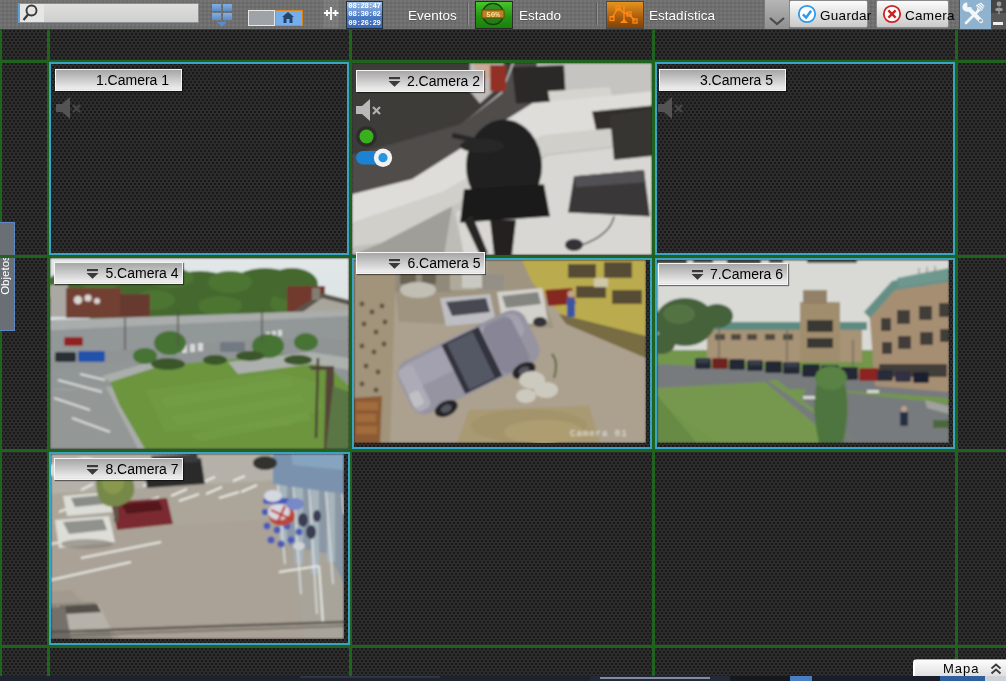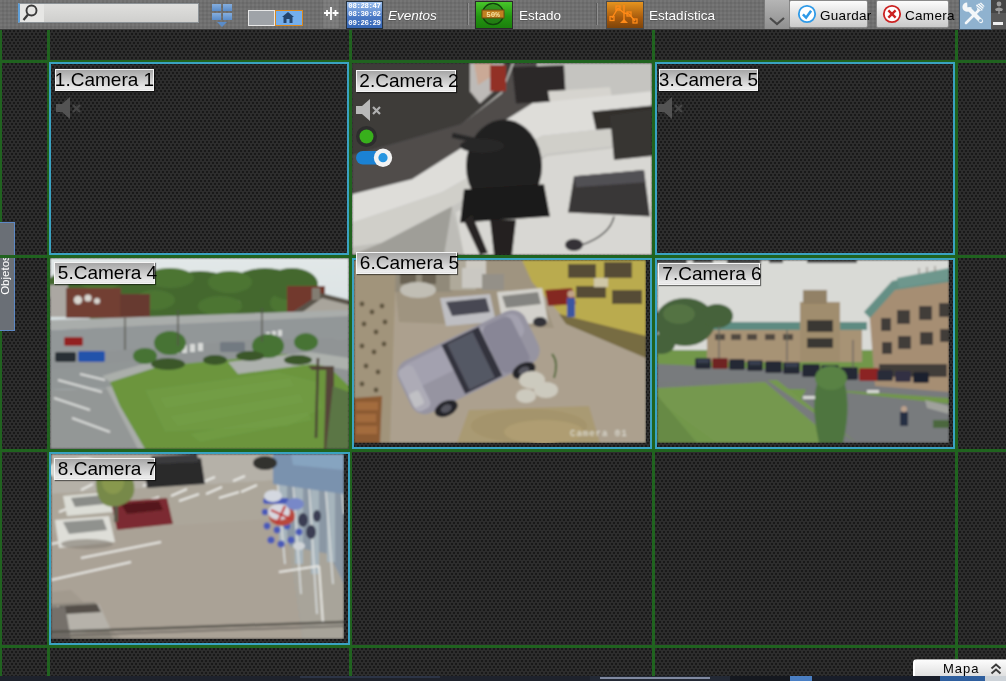--- a/index.html
+++ b/index.html
@@ -40,21 +40,21 @@
 background-position:0 0,2px 3px;
 background-size:4px 6px,4px 6px;}
 .gl{position:absolute;background:#20631f;}
 .glv{top:0;width:3px;height:648px;}
 .glh{left:0;width:1006px;height:3px;}
 .tile{position:absolute;background-color:#2d2d2d;
 background-image:radial-gradient(ellipse 0.8px 1.6px at 2px 3px,#191919 85%,transparent 100%),radial-gradient(ellipse 0.8px 1.6px at 2px 3px,#191919 85%,transparent 100%);
 background-position:0 0,2px 3px;
 background-size:4px 6px,4px 6px;}
 .cyan{border:2px solid #3aa2c2;}
-.label{position:absolute;height:20px;background:linear-gradient(#a6a6a6,#c4c4c4 40%,#ececec 92%,#e2e2e2);border:1px solid #f5f5f5;box-shadow:1px 1px 1px rgba(0,0,0,.5);color:#000;font-size:19px;display:flex;align-items:center;justify-content:center;white-space:nowrap;}
+.label{position:absolute;height:20px;background:linear-gradient(#a6a6a6,#c4c4c4 40%,#ececec 92%,#e2e2e2);border:1px solid #f5f5f5;box-shadow:1px 1px 1px rgba(0,0,0,.5);color:#000;font-size:14px;display:flex;align-items:center;justify-content:center;white-space:nowrap;padding-left:28px;}
 .label .arr{display:inline-block;margin-right:6px;}
 .mute{position:absolute;}
 svg.photo{position:absolute;left:0;top:0;display:block;}
 
 #objetos{position:absolute;left:-3px;top:194px;width:16px;height:107px;background:#6a6f76;border:1px solid #5d88c4;color:#fff;font-size:11.5px;}
 #objetos span{position:absolute;left:1px;top:102px;transform:rotate(-90deg);transform-origin:0 0;display:block;width:100px;text-align:center;}
 
 #mapa{position:absolute;left:913px;top:631px;width:93px;height:17px;background:linear-gradient(#fcfcfc,#dedede);border:1px solid #aaa;border-left:2px solid #fff;border-top-left-radius:4px;color:#000;font-size:13px;}
 #mapa .t{position:absolute;left:28px;top:1px;letter-spacing:1px;}
 
@@ -599,21 +599,21 @@
           <polygon points="6,0 12,5 10.5,5 10.5,11 1.5,11 1.5,5 0,5" fill="#24456e"></polygon>
           <rect x="4.5" y="7" width="3" height="4" fill="#74aeec"></rect>
         </svg>
       </div>
   <div class="tb" id="splitico" style="background:rgba(255,255,255,0.08);width:16px;height:28px;left:323px;top:0;"><svg width="16" height="28" viewBox="0 0 16 28">
           <line x1="8" y1="7" x2="8" y2="20" stroke="#fff" stroke-width="1.8"></line>
           <path d="M1 13 H7 M4 10 V16" stroke="#fff" stroke-width="1.8"></path>
           <path d="M9.5 13 H15.5 M12.5 10 V16" stroke="#fff" stroke-width="1.8"></path>
         </svg></div>
   <div class="tb" id="clock">08:28:47<br>08:30:02<br>09:26:29</div>
-  <div class="tb tbtext" style="left:388px;font-style:italic;">Eventos</div>
+  <div class="tb tbtext" style="left:408px;">Eventos</div>
   <div class="tb tbdiv" style="left:467px;"></div>
   <div class="tb" id="estado-ic"><svg width="34" height="24" viewBox="0 0 34 24">
           <circle cx="17" cy="12" r="10.5" fill="none" stroke="#11430c" stroke-width="1.4"></circle>
           <circle cx="17" cy="12" r="9.6" fill="#267017" opacity="0.5"></circle>
           <rect x="6" y="8" width="22" height="8" fill="#c08020" stroke="#6e4a10"></rect>
           <text x="17" y="14.8" font-size="7.5" font-weight="bold" fill="#f5e0a0" text-anchor="middle" font-family="Liberation Mono,monospace">50%</text>
         </svg></div>
   <div class="tb tbtext" style="left:519px;">Estado</div>
   <div class="tb tbdiv" style="left:596px;"></div>
   <div class="tb" id="estad-ic"><svg width="34" height="24" viewBox="0 0 34 24">

